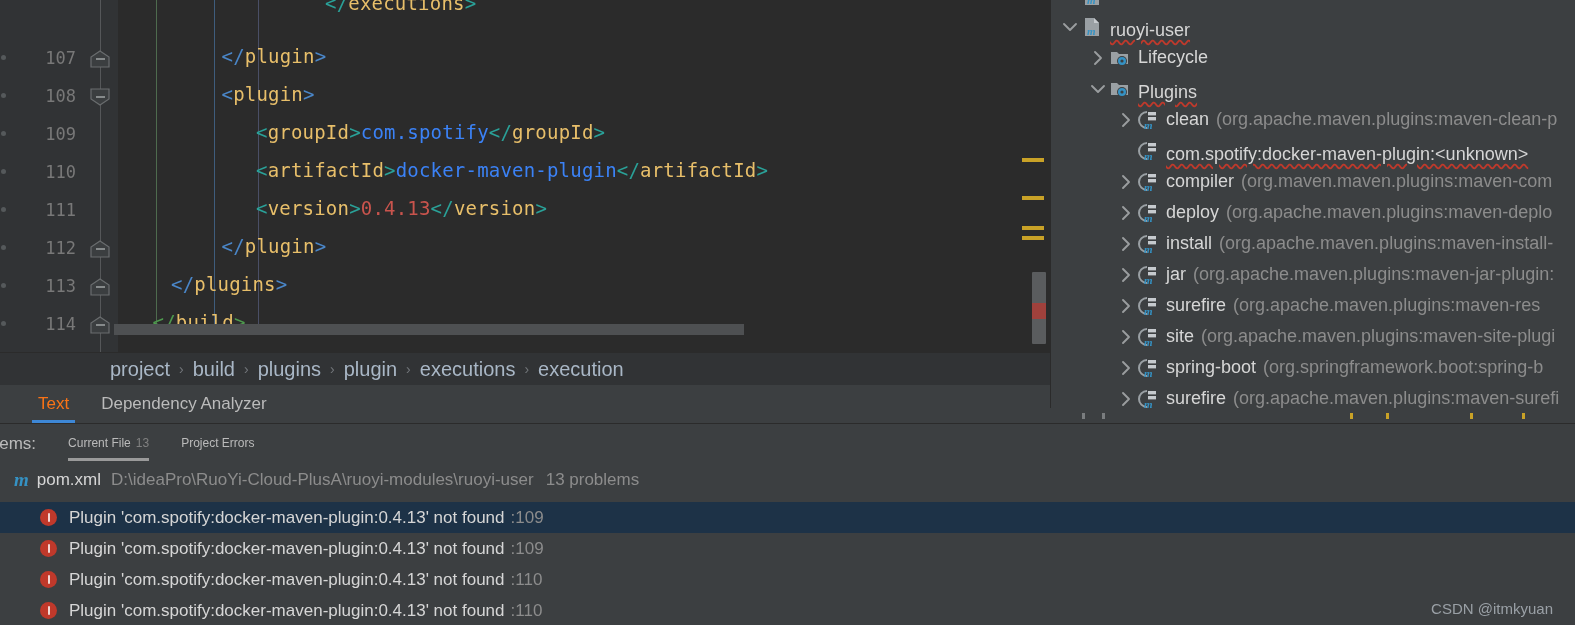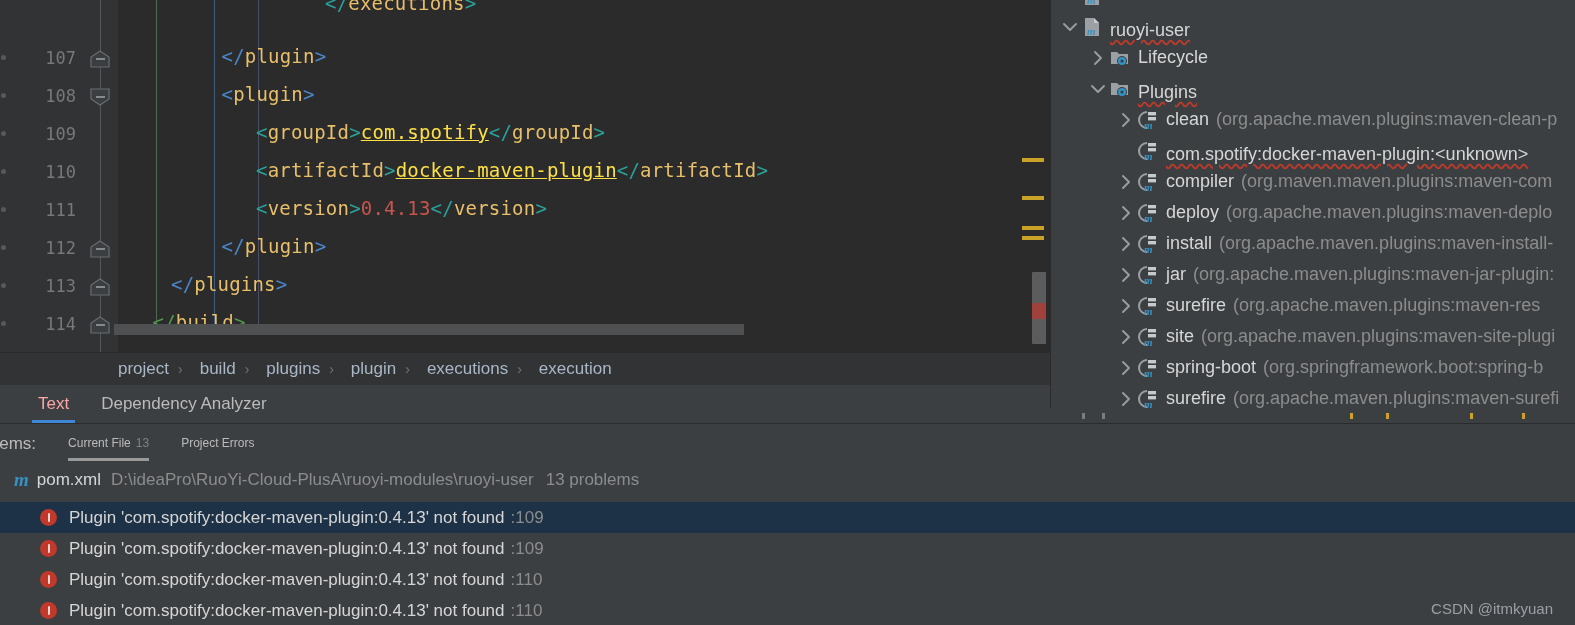--- a/index.html
+++ b/index.html
@@ -40,53 +40,53 @@
     background:#2b2b2b; overflow:hidden;
   }
   .guide { position:absolute; top:0; width:1px; height:330px; }
   .codeline {
     position:absolute; left:0; white-space:pre;
     font-family:"DejaVu Sans Mono", monospace; font-size:19px; line-height:19px;
     letter-spacing:0.2px;
   }
   .br-teal { color:#2aa198; }  .br-blue { color:#4a86c8; }
   .br-green { color:#4e9a4e; }
-  .tag { color:#e8bf6a; }      .val { color:#fde047;text-decoration:underline; }
+  .tag { color:#e8bf6a; }      .val { color:#3b82f6; }
   .num { color:#c9544d; }
 
   
   .markergut {
     position:absolute; right:0; top:0; width:40px; height:352px; background:#2b2b2b;
   }
   .wmark { position:absolute; left:12px; width:22px; height:4px; background:#c9a227; }
   .sbar-thumb { position:absolute; right:4px; width:14px; background:#5a5c5e; border-radius:1px; }
   .sbar-err { position:absolute; right:4px; width:14px; height:16px; background:#a0413c; }
 
   
   .hscroll-zone { position:absolute; left:110px; bottom:14px; width:655px; height:16px; }
   .hscroll-thumb { position:absolute; left:4px; top:2px; width:630px; height:11px; background:#4e5052; }
 
   
   .breadcrumb {
     position:absolute; left:0; top:352px; width:1050px; height:33px;
     background:#313335; display:flex; align-items:center; padding-left:110px;
     border-top:1px solid #2b2b2b;
   }
-  .crumb { color:#a9b7c6; font-size:17px;margin-left:8px; }
+  .crumb { color:#a9b7c6; font-size:20px; }
   .crumb-sep { color:#72767a; font-size:14px; margin:0 9px; }
 
   
   .tabstrip {
     position:absolute; left:0; top:385px; width:1050px; height:38px;
     background:#3c3f41; display:flex; align-items:flex-end; padding-left:22px;
   }
   .vtab {
     position:relative; padding:0 16px 9px 16px; color:#bbbbbb; font-size:17px;
   }
-  .vtab.active { color:#fca5a5; }
+  .vtab.active { color:#f97316; }
   .vtab.active::after {
     content:""; position:absolute; left:10px; right:10px; bottom:0; height:3px; background:#3d87d6;
   }
 
   
   .problems {
     position:absolute; left:0; top:423px; width:1575px; height:202px; background:#3c3f41;
     border-top:1px solid #2b2b2b;
   }
   .prob-tabs { position:absolute; left:0; top:0; width:1050px; height:40px; display:flex; align-items:center; }

